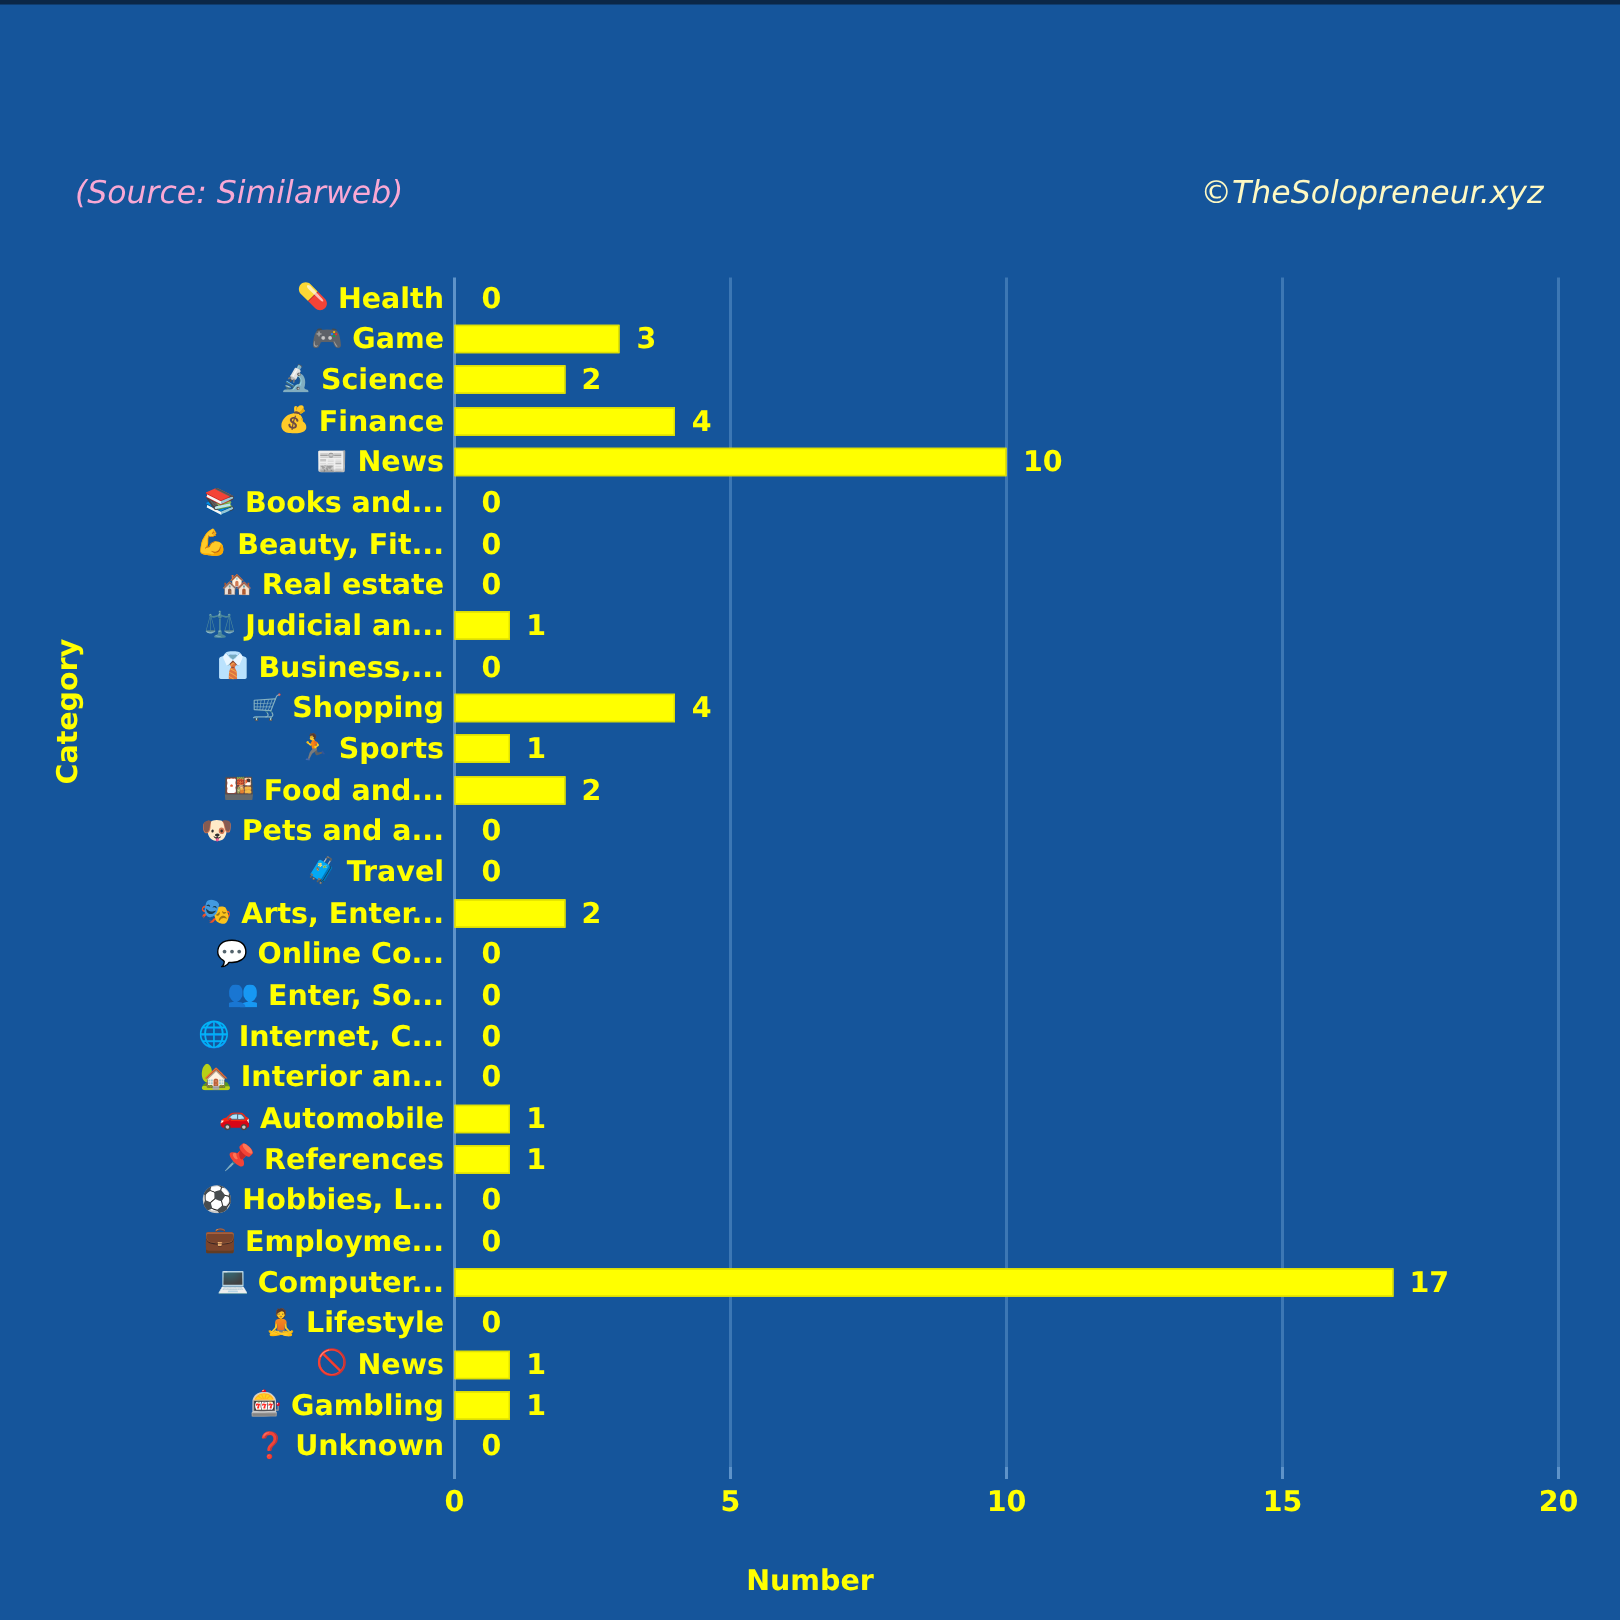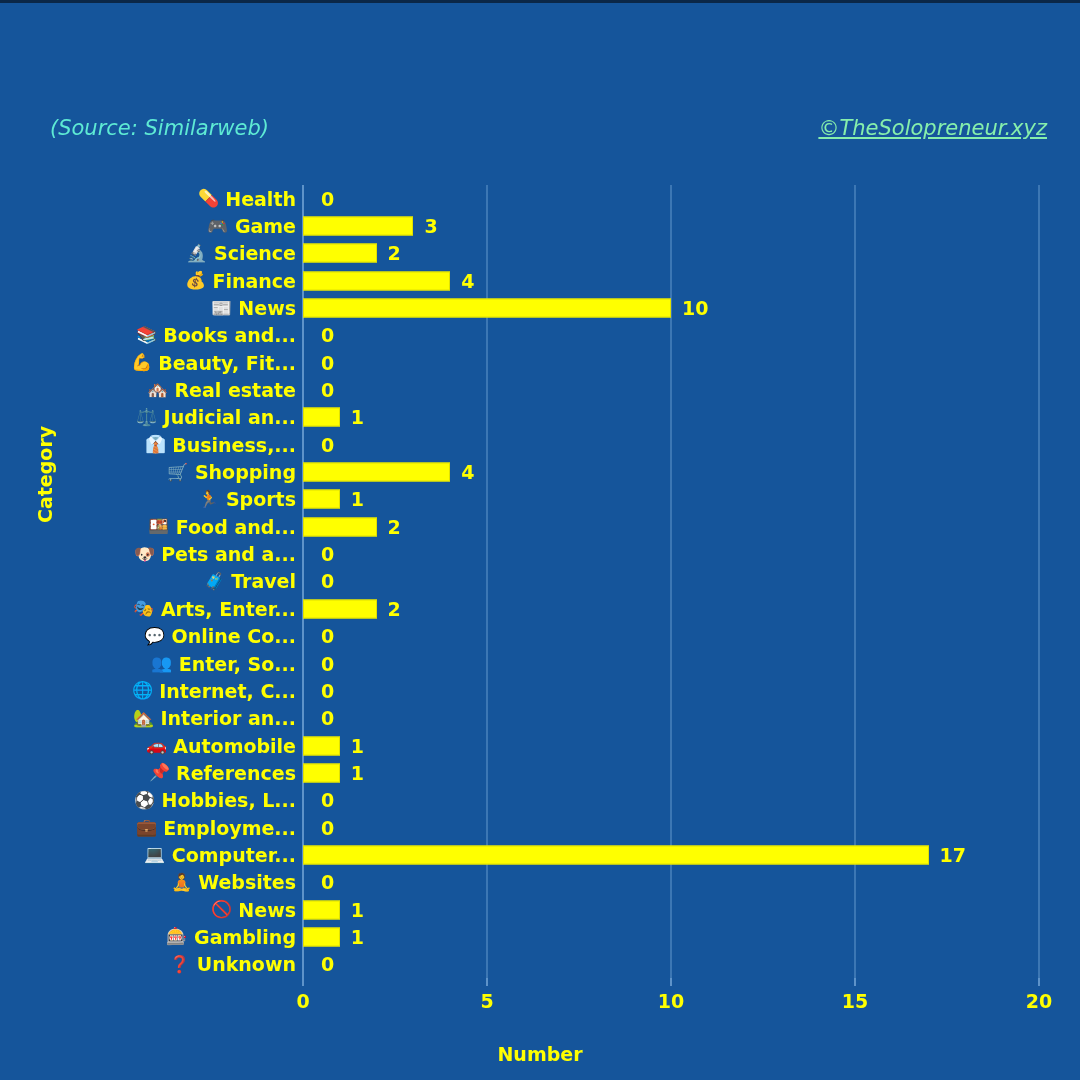--- a/index.html
+++ b/index.html
@@ -36,32 +36,31 @@
     color: #ffff00;
     letter-spacing: -0.3px;
     white-space: nowrap;
   }
   .subtitle {
     position: absolute;
     left: 50px;
     top: 113px;
     font-size: 21px;
     font-style: italic;
-    color: #5eead4;
+    color: #f9a8d4;
     white-space: nowrap;
   }
   .credit {
     position: absolute;
-    right: 33px;
+    right: 51px;
     top: 113px;
     font-size: 21px;
     font-style: italic;
-    color: #86efac;
-    white-space: nowrap;
-    text-decoration: underline;
+    color: #fef9c3;
+    white-space: nowrap;
   }
 
   
   #plot {
     position: absolute;
     left: 303px;
     top: 182px;
     width: 736px;
     height: 793px;
   }
@@ -371,21 +370,21 @@
         <div class="ylabel">
           <span class="emoji">💻</span>
           <span>Computer...</span>
         </div>
         <div class="bar" style="width: 625.6px;"></div>
         <div class="barvalue" style="left: 939.6px;">17</div>
       </div>
       <div class="row" style="top: 865.621px; height: 27.3448px;">
         <div class="ylabel">
           <span class="emoji">🧘</span>
-          <span>Websites</span>
+          <span>Lifestyle</span>
         </div>
         <div class="barvalue" style="left: 321px;">0</div>
       </div>
       <div class="row" style="top: 892.966px; height: 27.3448px;">
         <div class="ylabel">
           <span class="emoji">🚫</span>
           <span>News</span>
         </div>
         <div class="bar" style="width: 36.8px;"></div>
         <div class="barvalue" style="left: 350.8px;">1</div>

